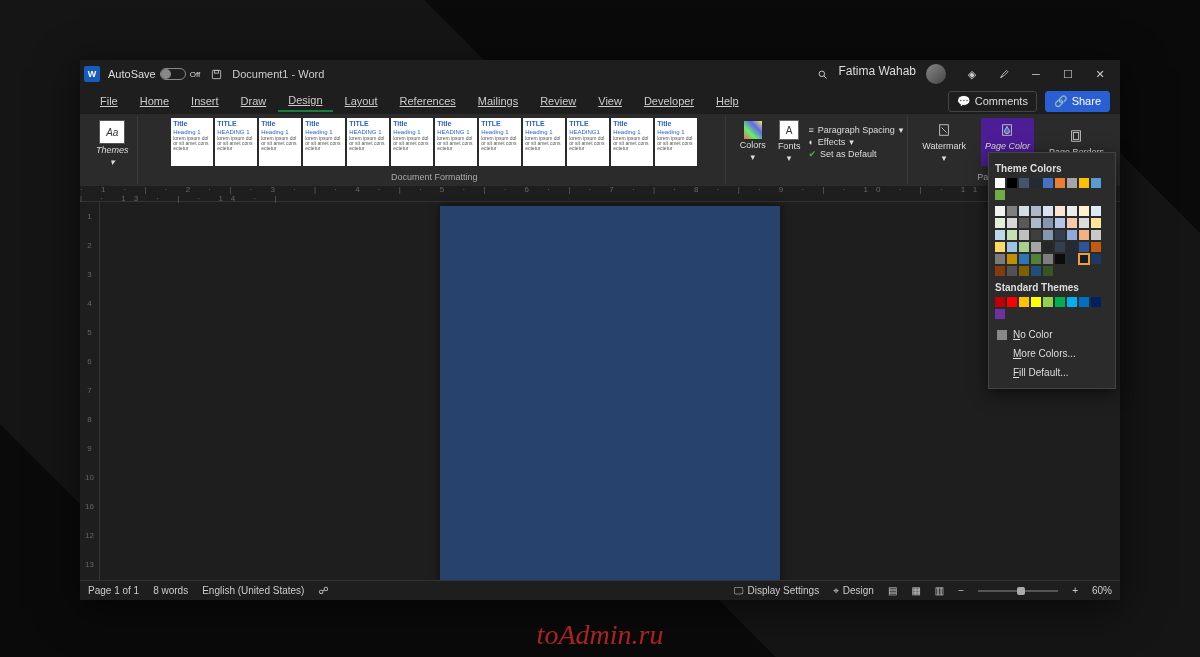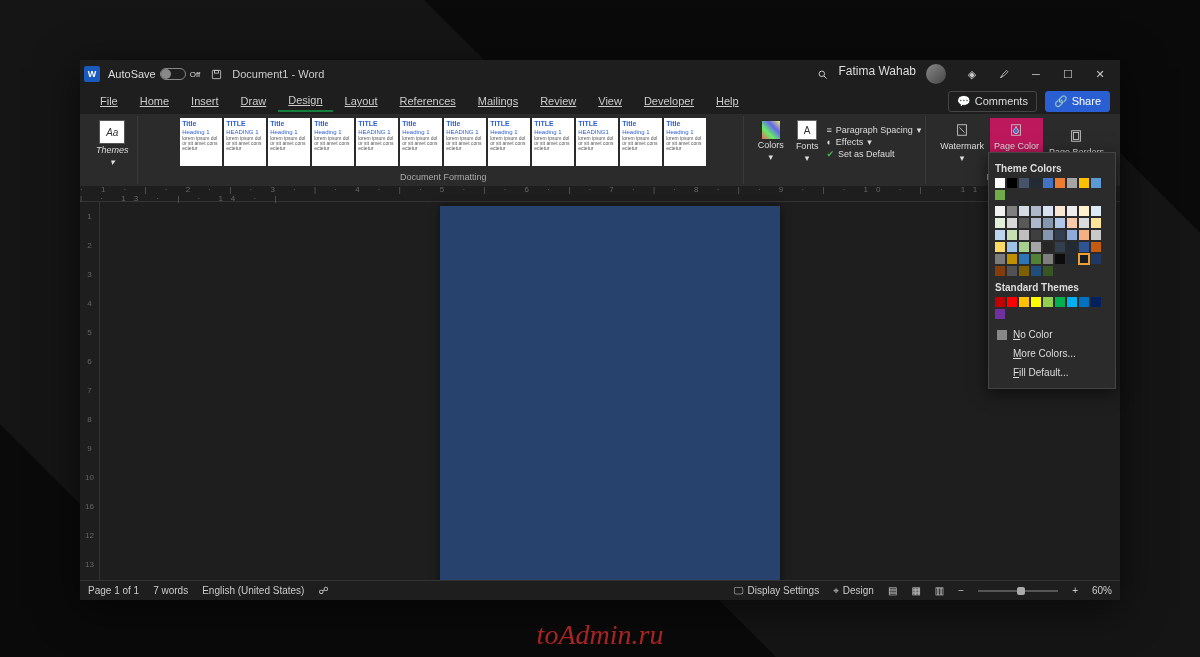--- a/index.html
+++ b/index.html
@@ -220,32 +220,32 @@
           <div class="smallopt">
               <span style="color:#4caf50;">✔</span>
               <span>Set as Default</span>
             </div>
         </div>
       </div>
       <div class="glabel">&nbsp;</div>
     </div>
 
     <div class="rgroup" style="flex:0 0 auto;">
-      <div style="display:flex;gap:2px;">
+      <div style="display:flex;gap:11px;">
         <div class="rbtn">
           <div class="ic">
               <svg viewBox="0 0 16 16" fill="none" stroke="#ccc">
                 <rect x="3" y="2" width="10" height="12"></rect>
                 <line x1="5" y1="5" x2="11" y2="11"></line>
               </svg>
             </div>
           <span>Watermark</span>
             <span>▾</span>
         </div>
-        <div class="rbtn" style="background:#be185d;">
+        <div class="rbtn" style="background:#4c1d95;font-style:italic;">
           <div class="ic">
               <svg viewBox="0 0 16 16" fill="none" stroke="#ccc">
                 <rect x="3" y="2" width="10" height="12"></rect>
                 <path d="M8 4l3 5a3 3 0 11-6 0z" fill="#4472c4"></path>
               </svg>
             </div>
           <span>Page Color</span>
             <span>▾</span>
         </div>
         <div class="rbtn">
@@ -277,21 +277,21 @@
         <span>10</span>
         <span>16</span>
         <span>12</span>
         <span>13</span>
       </div>
     <div class="page"></div>
   </div>
 
   <div class="statusbar">
     <span>Page 1 of 1</span>
-    <span>7 words</span>
+    <span>8 words</span>
     <span>English (United States)</span>
     <span>☍</span>
     <div class="spacer"></div>
     <div class="sbtn">
         <span>🖵</span>
         <span>Display Settings</span>
       </div>
     <div class="sbtn">
         <span>⌖</span>
         <span>Design</span>

